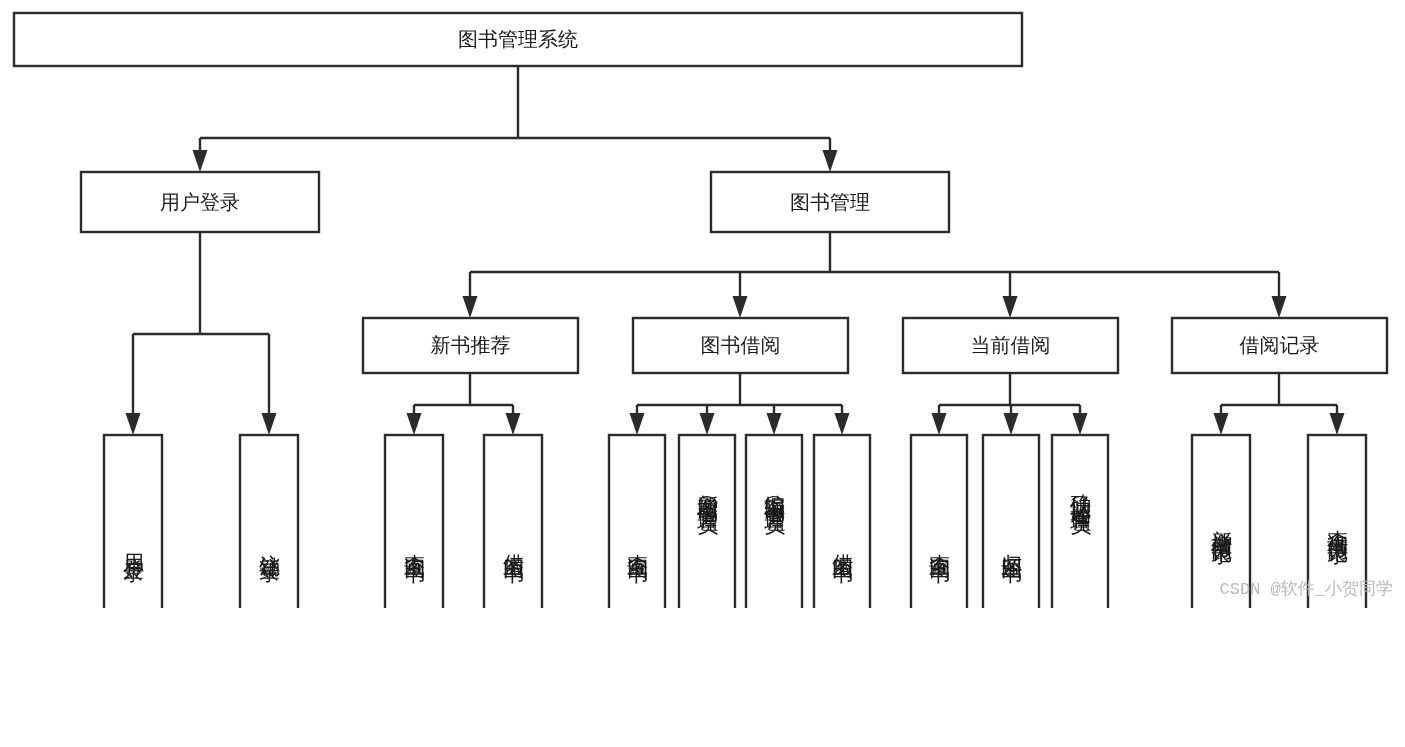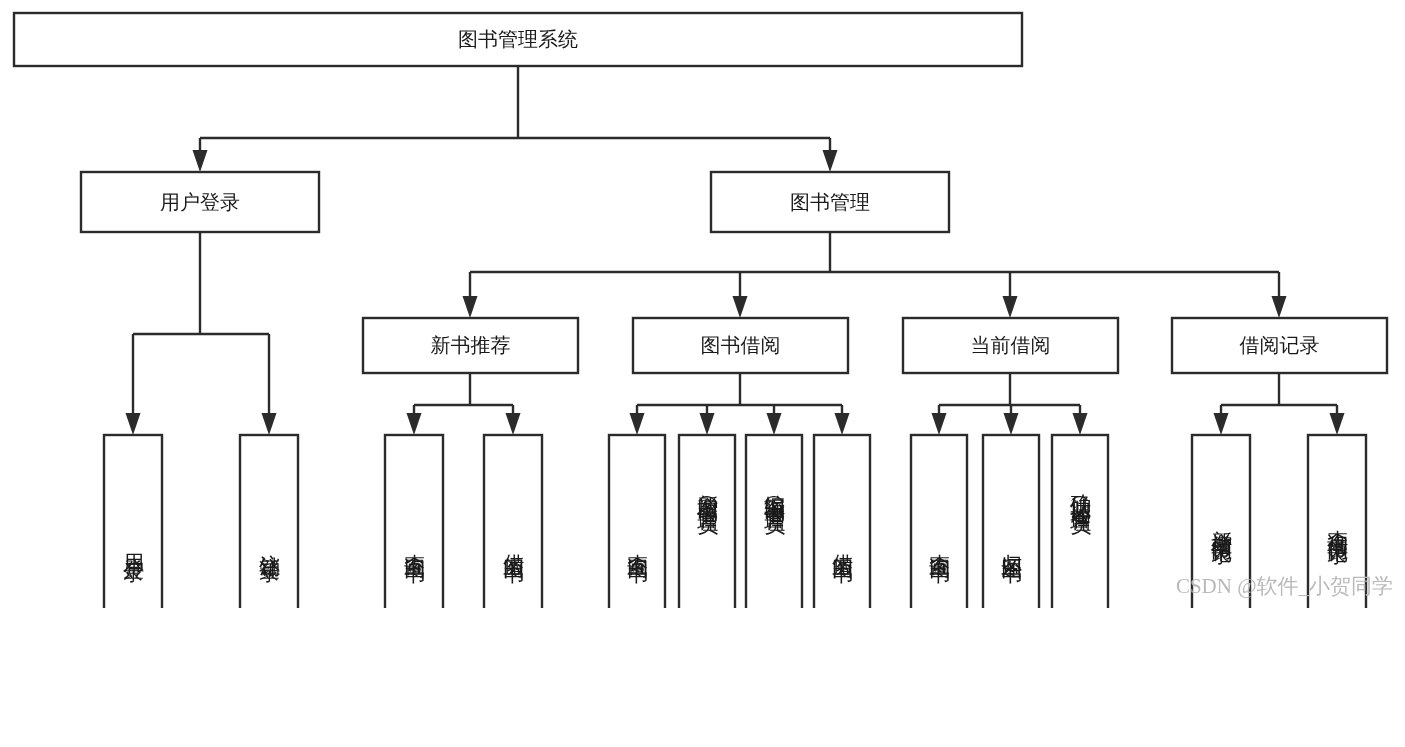--- a/index.html
+++ b/index.html
@@ -61,22 +61,22 @@
     font-size: 21px;
     line-height: 1.12;
     letter-spacing: 3px;
     color: #1a1a1a;
     white-space: nowrap;
   }
   .watermark {
     position: absolute;
     right: 12px;
     bottom: 8px;
-    font-family: Liberation Serif, serif;
-    font-size: 21px;
+    font-family: Liberation Mono, monospace;
+    font-size: 17px;
     color: #b9b9b9;
     white-space: nowrap;
     user-select: none;
   }
 </style>
 </head>
 <body>
 
 <div id="canvas">
 

